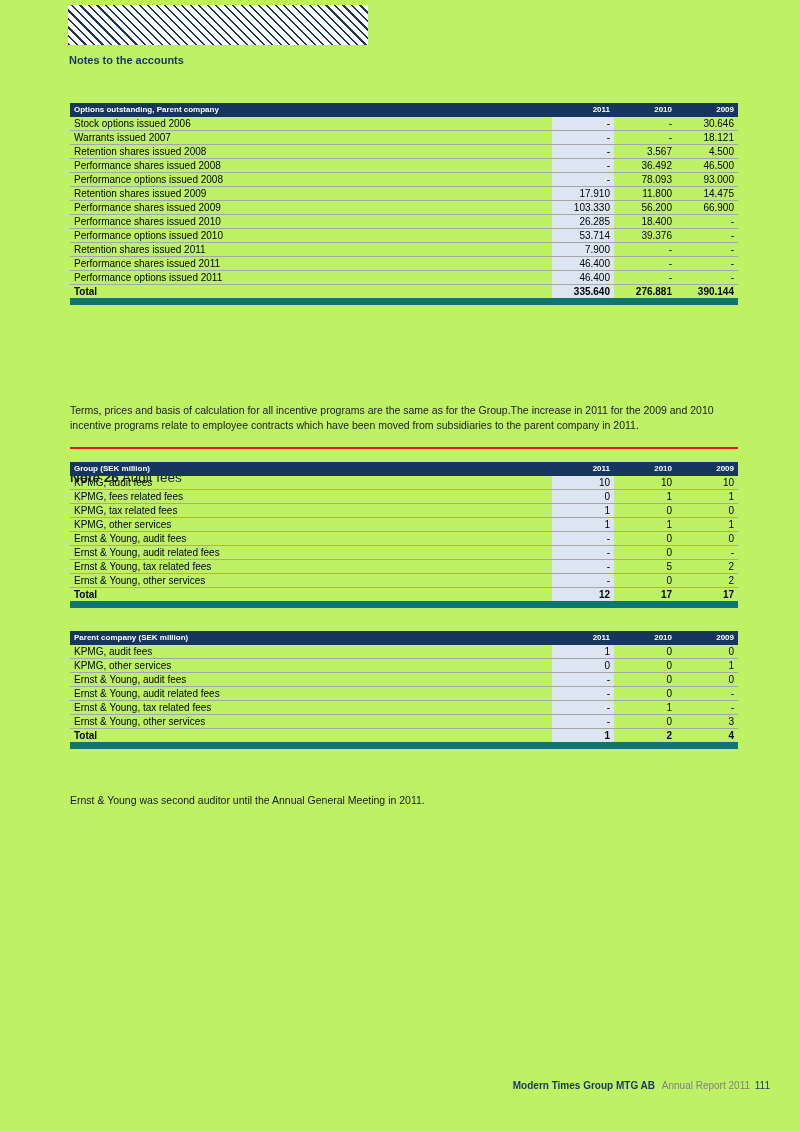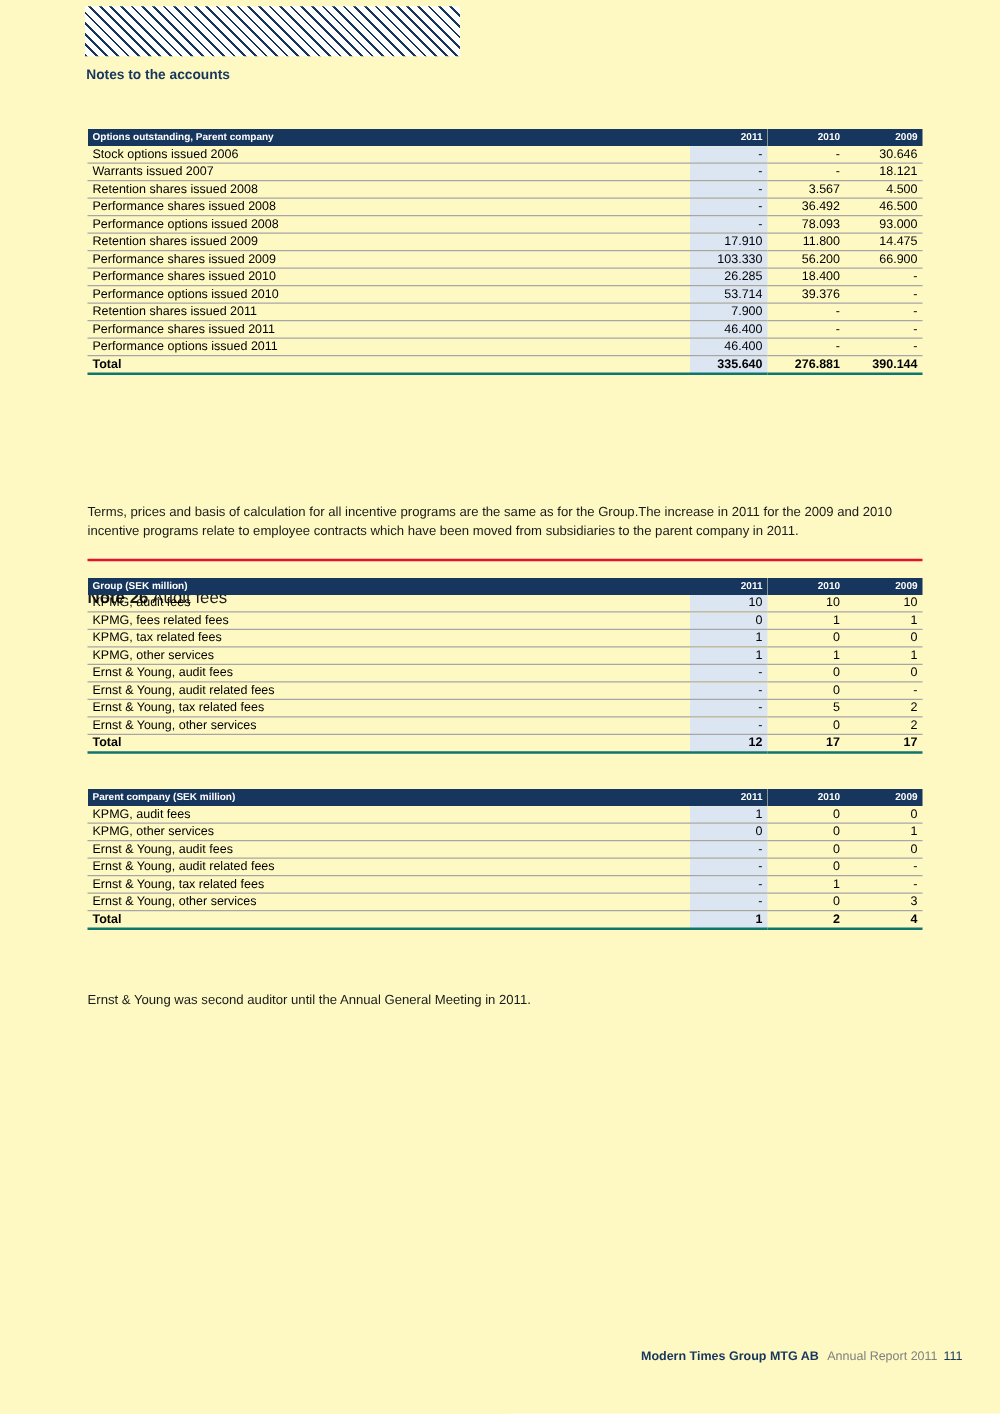--- a/index.html
+++ b/index.html
@@ -1,21 +1,21 @@
 <!DOCTYPE html>
 <html><head>
 <meta charset="utf-8">
 <style>
   * { margin:0; padding:0; box-sizing:border-box; }
   html,body { background:#ffffff; }
   body {
     width:800px; height:1131px; position:relative; overflow:hidden;
     font-family:"Liberation Sans", sans-serif; color:#000;
   }
-  .page { position:absolute; left:0; top:0; width:800px; height:1131px; background:#fef9c3; }
+  .page { position:absolute; left:0; top:0; width:800px; height:1131px; background:#bef264; }
 
   .hatch {
     position:absolute; left:68px; top:5px; width:300px; height:40px;
     background:repeating-linear-gradient(45deg, #17365d 0px, #17365d 1.5px, #ffffff 1.5px, #ffffff 6px);
   }
 
   .section-label {
     position:absolute; left:69px; top:54px;
     font-size:11px; font-weight:bold; color:#17365d;
   }
@@ -32,21 +32,21 @@
     white-space:nowrap; overflow:hidden;
   }
   .data-table thead th.label-col { text-align:left; }
   .data-table td {
     font-size:10px; line-height:11px; padding:1px 4px;
     border-bottom:1px solid #a6a6a6;
     white-space:nowrap; overflow:hidden;
   }
   .data-table td.num-col { text-align:right; }
   .data-table td.shaded { background:#dce6f2; }
-  .data-table tr.total td { font-weight:bold; border-bottom:2px solid #0f766e; }
+  .data-table tr.total td { font-weight:bold; border-bottom:7px solid #0f766e; }
 
   .t1 { top:103px; }
   .t2 { top:462px; }
   .t3 { top:631px; }
 
   .body-text {
     position:absolute; left:70px; width:672px;
     font-size:10.5px; line-height:15px; color:#1a1a1a;margin-top:40px;
   }
   .p1 { top:363px; }

